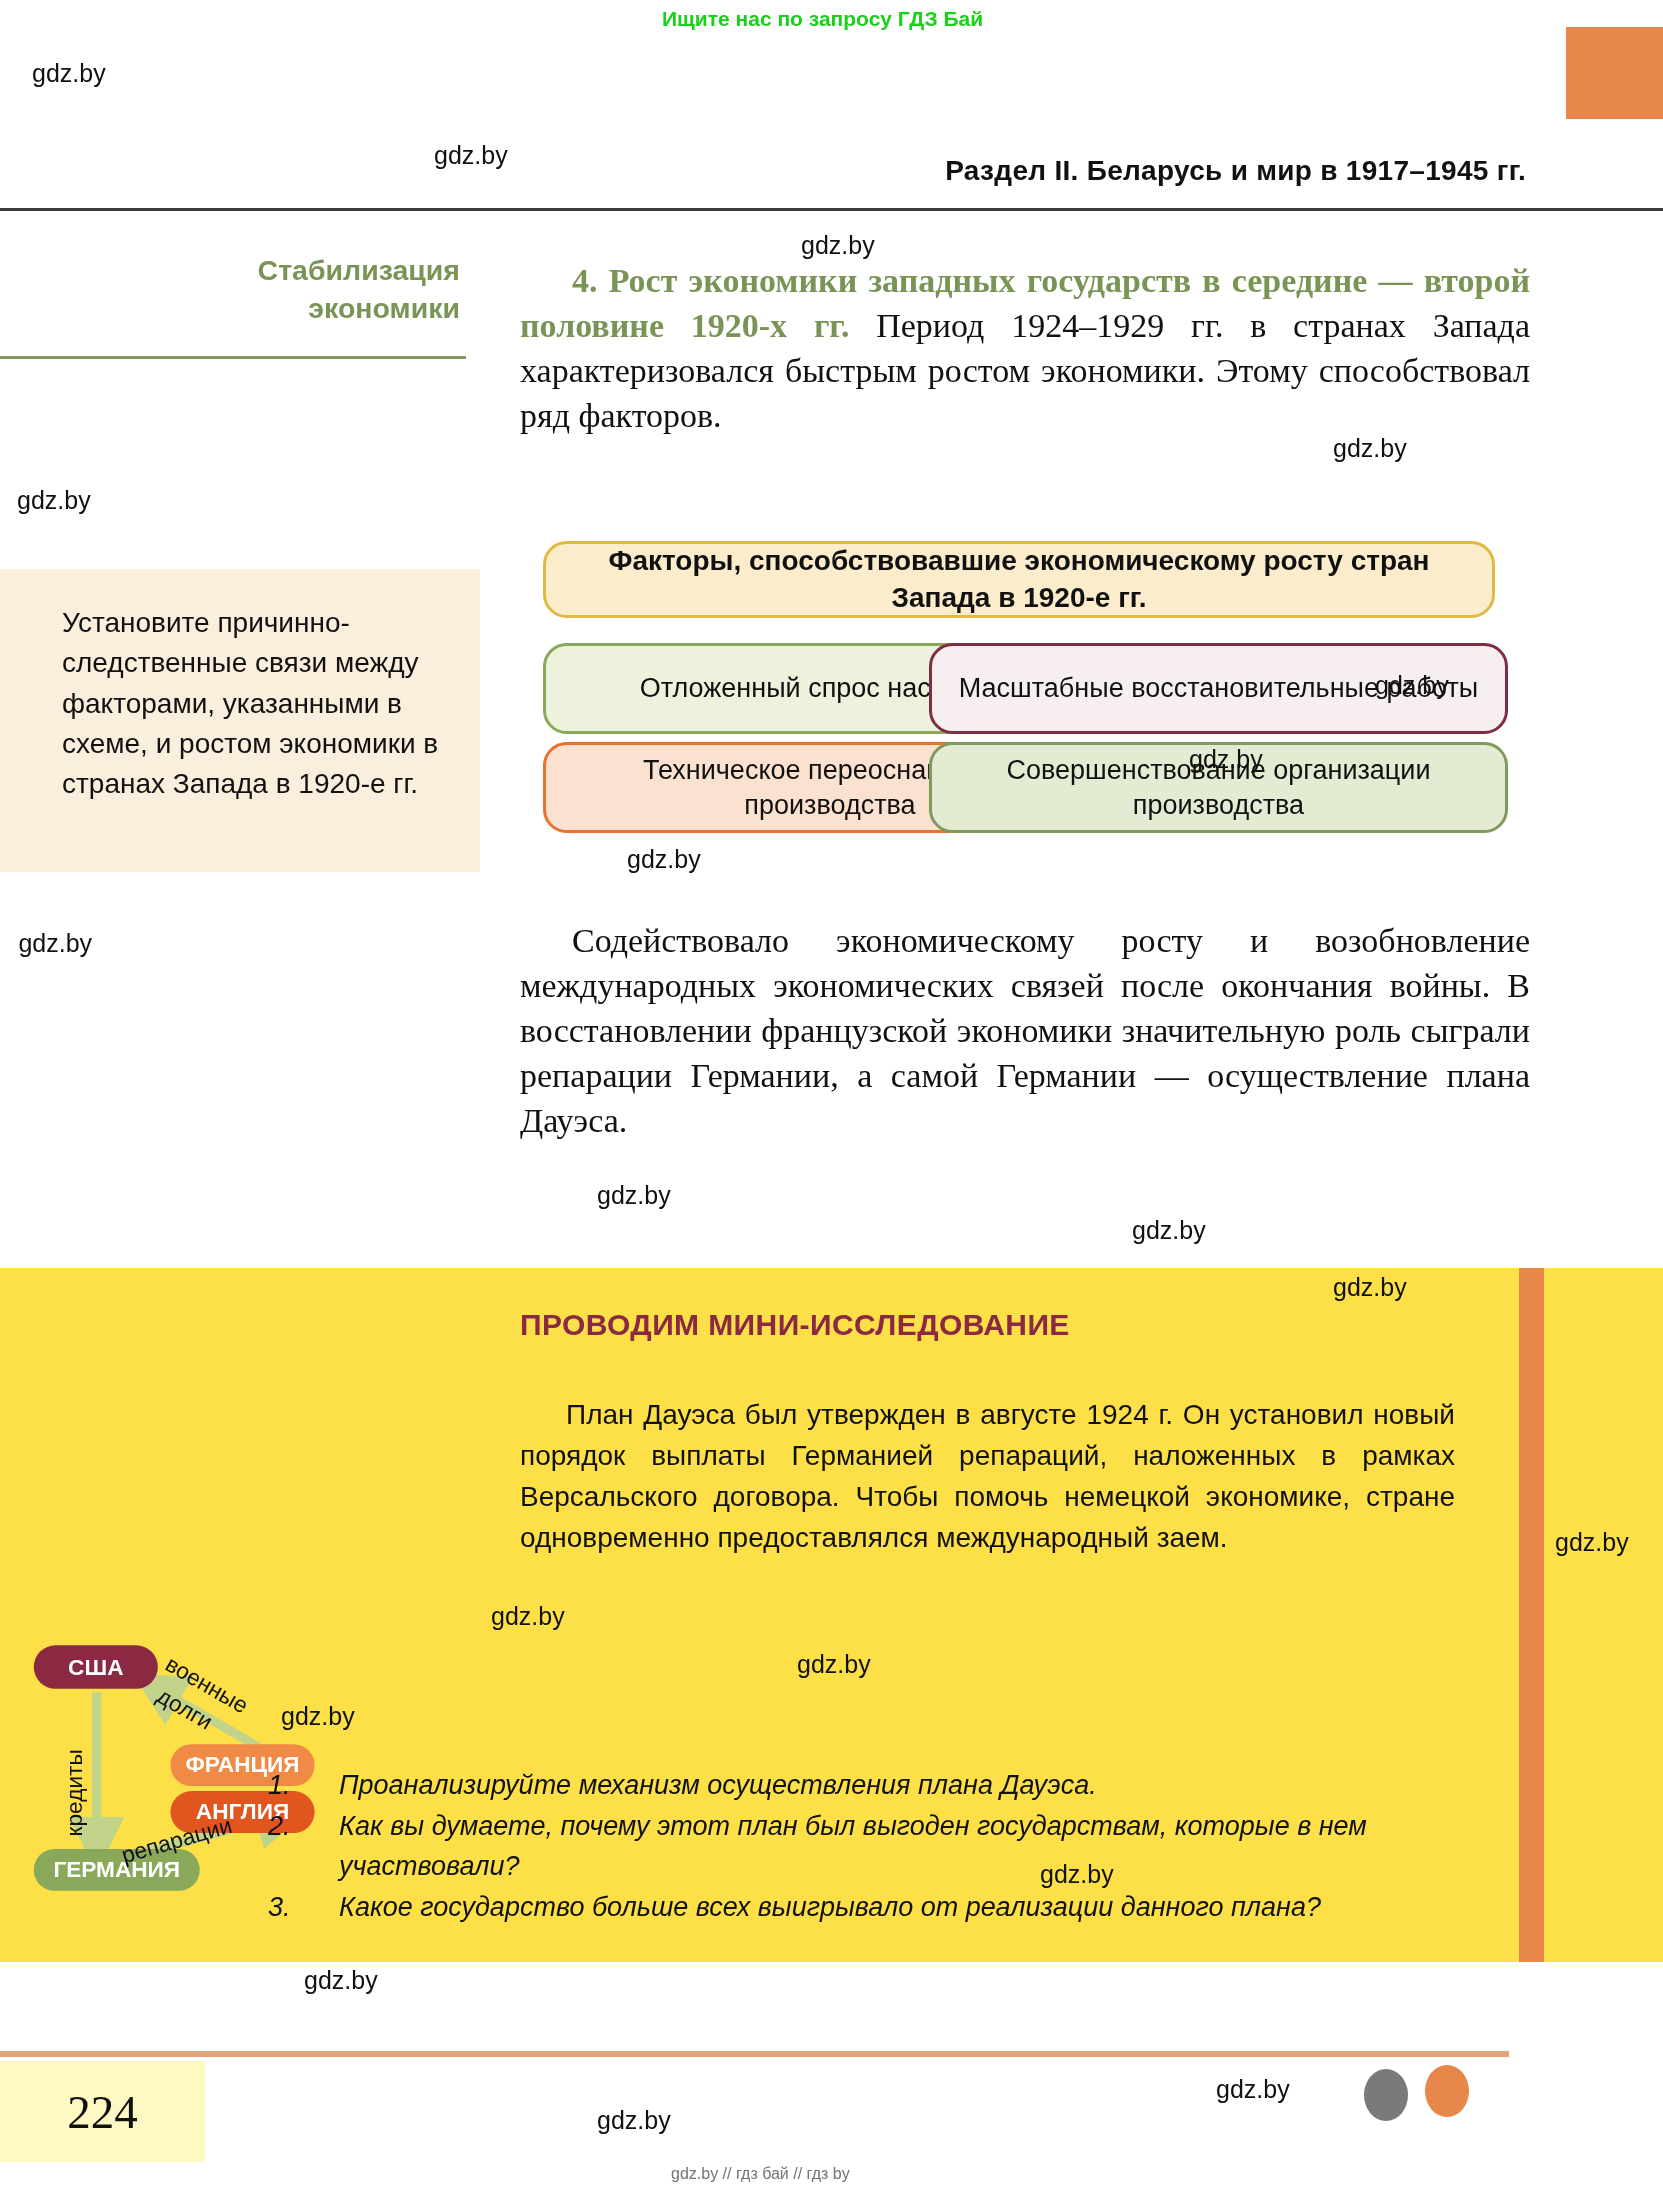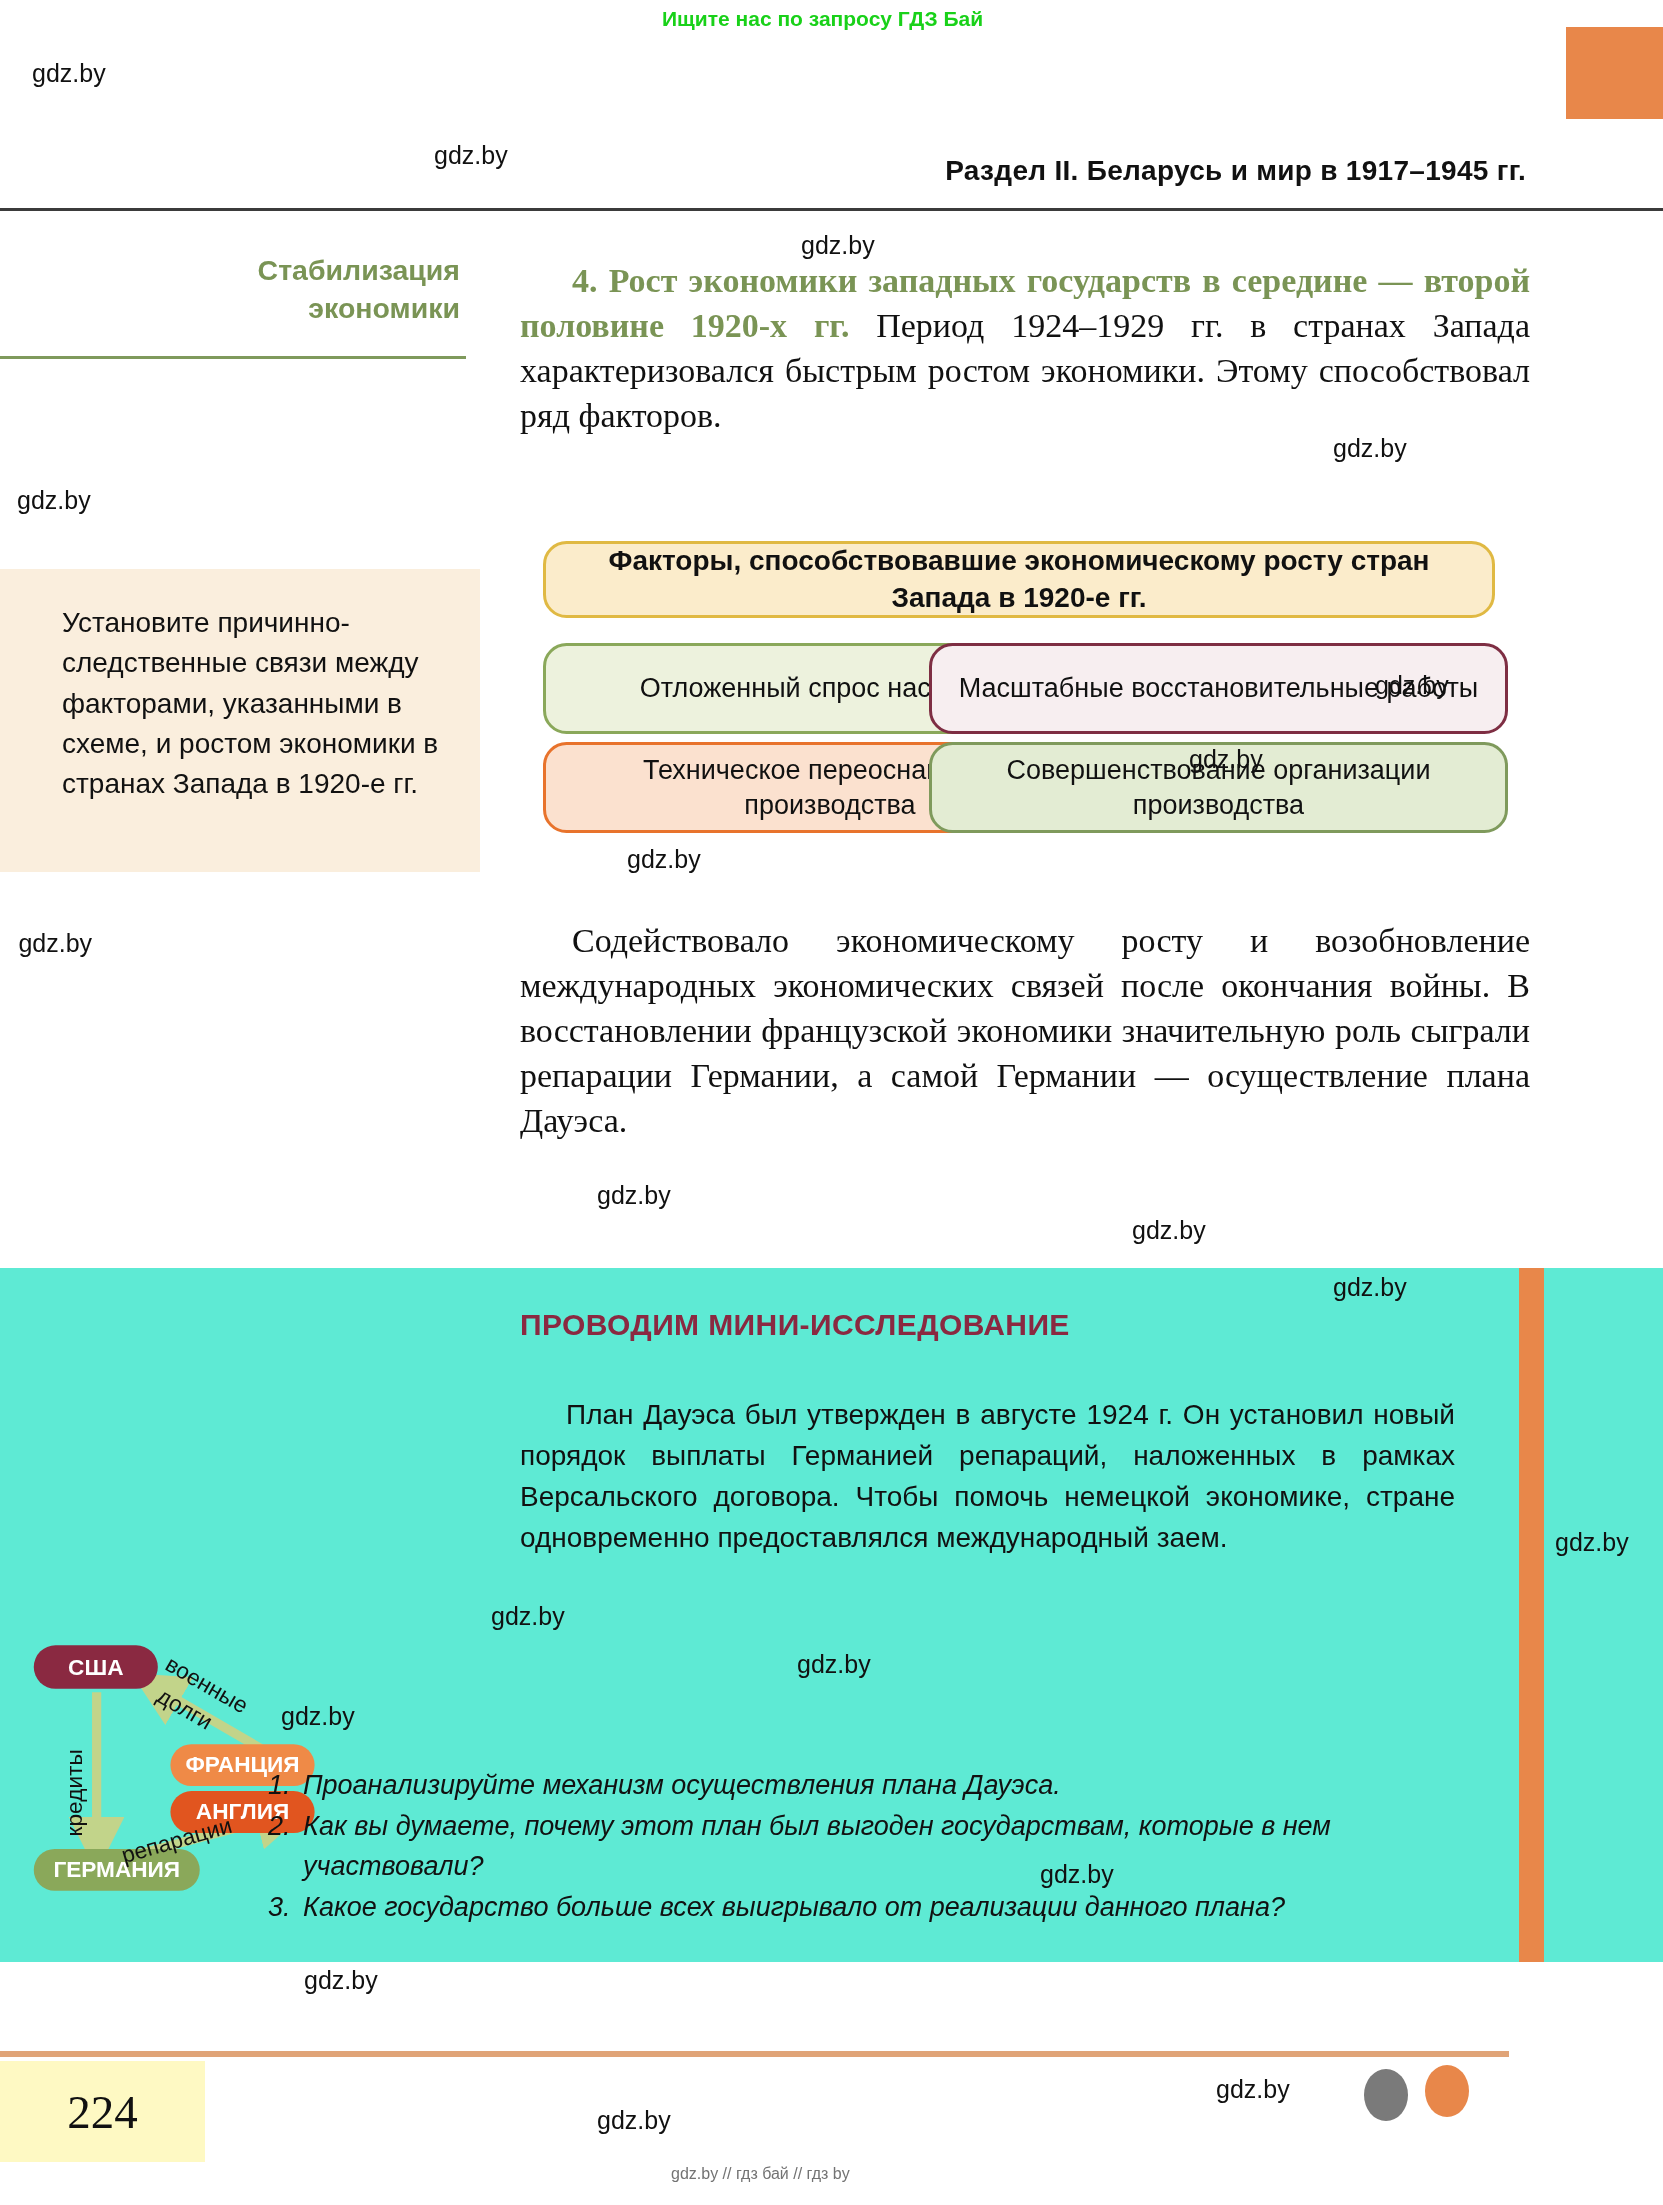--- a/index.html
+++ b/index.html
@@ -173,21 +173,21 @@
     border: 3.4px solid #7f9a5c;
   }
 
   
   .mini {
     position: absolute;
     left: 0;
     top: 1268px;
     width: 1664px;
     height: 694px;
-    background: #5eead4;
+    background: #fde047;
   }
   .mini-orange-bar {
     position: absolute;
     left: 1519px;
     top: 0;
     width: 25px;
     height: 694px;
     background: #e8874a;
   }
   .mini-heading {
@@ -234,21 +234,21 @@
     top: 1765px;
     width: 1233px;
     font-family: "Liberation Sans", sans-serif;
     font-style: italic;
     font-size: 27px;
     line-height: 1.5;
     color: #111111;
   }
   .q-row { display: flex; }
   .q-num { width: 35px; flex: 0 0 35px; }
-  .q-txt { flex: 1; }
+  .q-txt { flex: 1; margin-left: 36px; }
 
   
   .foot-rule {
     position: absolute;
     left: 0;
     top: 2051px;
     width: 1509px;
     height: 5.9px;
     background: #e0a478;
   }

